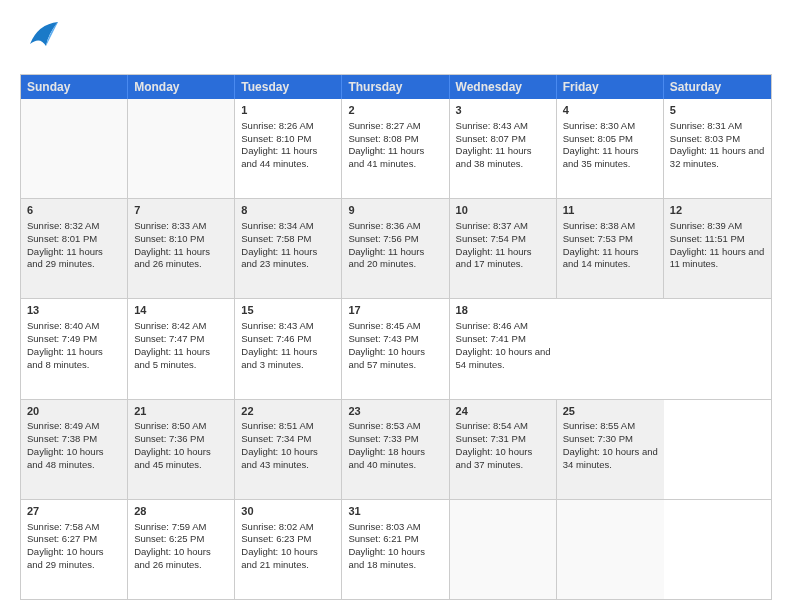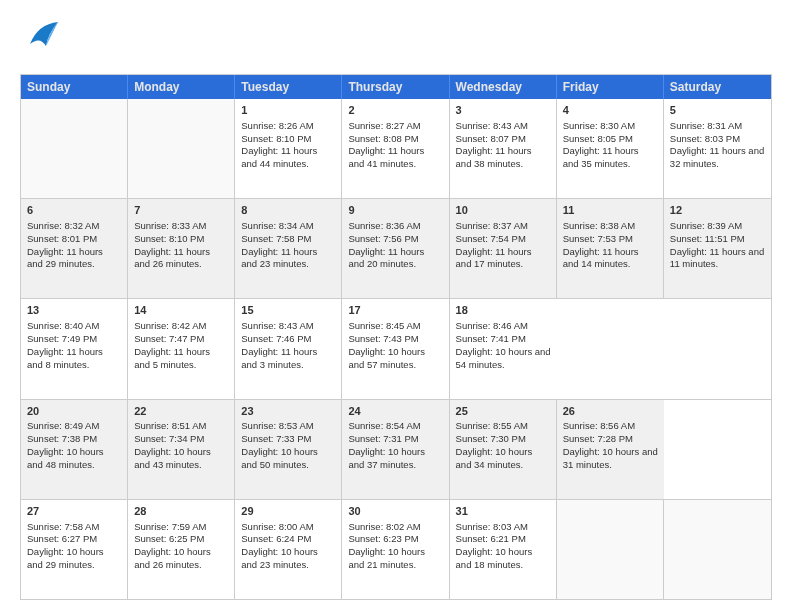--- a/index.html
+++ b/index.html
@@ -163,30 +163,29 @@
         </div>
         <div class="cal-row">
           <div class="cal-cell"><span class="day-num">13</span><span>Sunrise: 8:40 AM</span><br><span>Sunset: 7:49 PM</span><br><span>Daylight: 11 hours and 8 minutes.</span></div>
           <div class="cal-cell"><span class="day-num">14</span><span>Sunrise: 8:42 AM</span><br><span>Sunset: 7:47 PM</span><br><span>Daylight: 11 hours and 5 minutes.</span></div>
           <div class="cal-cell"><span class="day-num">15</span><span>Sunrise: 8:43 AM</span><br><span>Sunset: 7:46 PM</span><br><span>Daylight: 11 hours and 3 minutes.</span></div>
           <div class="cal-cell"><span class="day-num">17</span><span>Sunrise: 8:45 AM</span><br><span>Sunset: 7:43 PM</span><br><span>Daylight: 10 hours and 57 minutes.</span></div>
           <div class="cal-cell"><span class="day-num">18</span><span>Sunrise: 8:46 AM</span><br><span>Sunset: 7:41 PM</span><br><span>Daylight: 10 hours and 54 minutes.</span></div>
         </div>
         <div class="cal-row">
           <div class="cal-cell shaded"><span class="day-num">20</span><span>Sunrise: 8:49 AM</span><br><span>Sunset: 7:38 PM</span><br><span>Daylight: 10 hours and 48 minutes.</span></div>
+          <div class="cal-cell shaded"><span class="day-num">21</span><span>Sunrise: 8:50 AM</span><br><span>Sunset: 7:36 PM</span><br><span>Daylight: 10 hours and 45 minutes.</span></div>
           <div class="cal-cell shaded"><span class="day-num">22</span><span>Sunrise: 8:51 AM</span><br><span>Sunset: 7:34 PM</span><br><span>Daylight: 10 hours and 43 minutes.</span></div>
-          <div class="cal-cell shaded"><span class="day-num">23</span><span>Sunrise: 8:53 AM</span><br><span>Sunset: 7:33 PM</span><br><span>Daylight: 10 hours and 50 minutes.</span></div>
+          <div class="cal-cell shaded"><span class="day-num">23</span><span>Sunrise: 8:53 AM</span><br><span>Sunset: 7:33 PM</span><br><span>Daylight: 18 hours and 40 minutes.</span></div>
           <div class="cal-cell shaded"><span class="day-num">24</span><span>Sunrise: 8:54 AM</span><br><span>Sunset: 7:31 PM</span><br><span>Daylight: 10 hours and 37 minutes.</span></div>
           <div class="cal-cell shaded"><span class="day-num">25</span><span>Sunrise: 8:55 AM</span><br><span>Sunset: 7:30 PM</span><br><span>Daylight: 10 hours and 34 minutes.</span></div>
-          <div class="cal-cell shaded"><span class="day-num">26</span><span>Sunrise: 8:56 AM</span><br><span>Sunset: 7:28 PM</span><br><span>Daylight: 10 hours and 31 minutes.</span></div>
         </div>
         <div class="cal-row">
           <div class="cal-cell"><span class="day-num">27</span><span>Sunrise: 7:58 AM</span><br><span>Sunset: 6:27 PM</span><br><span>Daylight: 10 hours and 29 minutes.</span></div>
           <div class="cal-cell"><span class="day-num">28</span><span>Sunrise: 7:59 AM</span><br><span>Sunset: 6:25 PM</span><br><span>Daylight: 10 hours and 26 minutes.</span></div>
-          <div class="cal-cell"><span class="day-num">29</span><span>Sunrise: 8:00 AM</span><br><span>Sunset: 6:24 PM</span><br><span>Daylight: 10 hours and 23 minutes.</span></div>
           <div class="cal-cell"><span class="day-num">30</span><span>Sunrise: 8:02 AM</span><br><span>Sunset: 6:23 PM</span><br><span>Daylight: 10 hours and 21 minutes.</span></div>
           <div class="cal-cell"><span class="day-num">31</span><span>Sunrise: 8:03 AM</span><br><span>Sunset: 6:21 PM</span><br><span>Daylight: 10 hours and 18 minutes.</span></div>
           <div class="cal-cell empty"></div>
           <div class="cal-cell empty"></div>
         </div>
       </div>
   </div>
 </div>
 
 </body></html>

